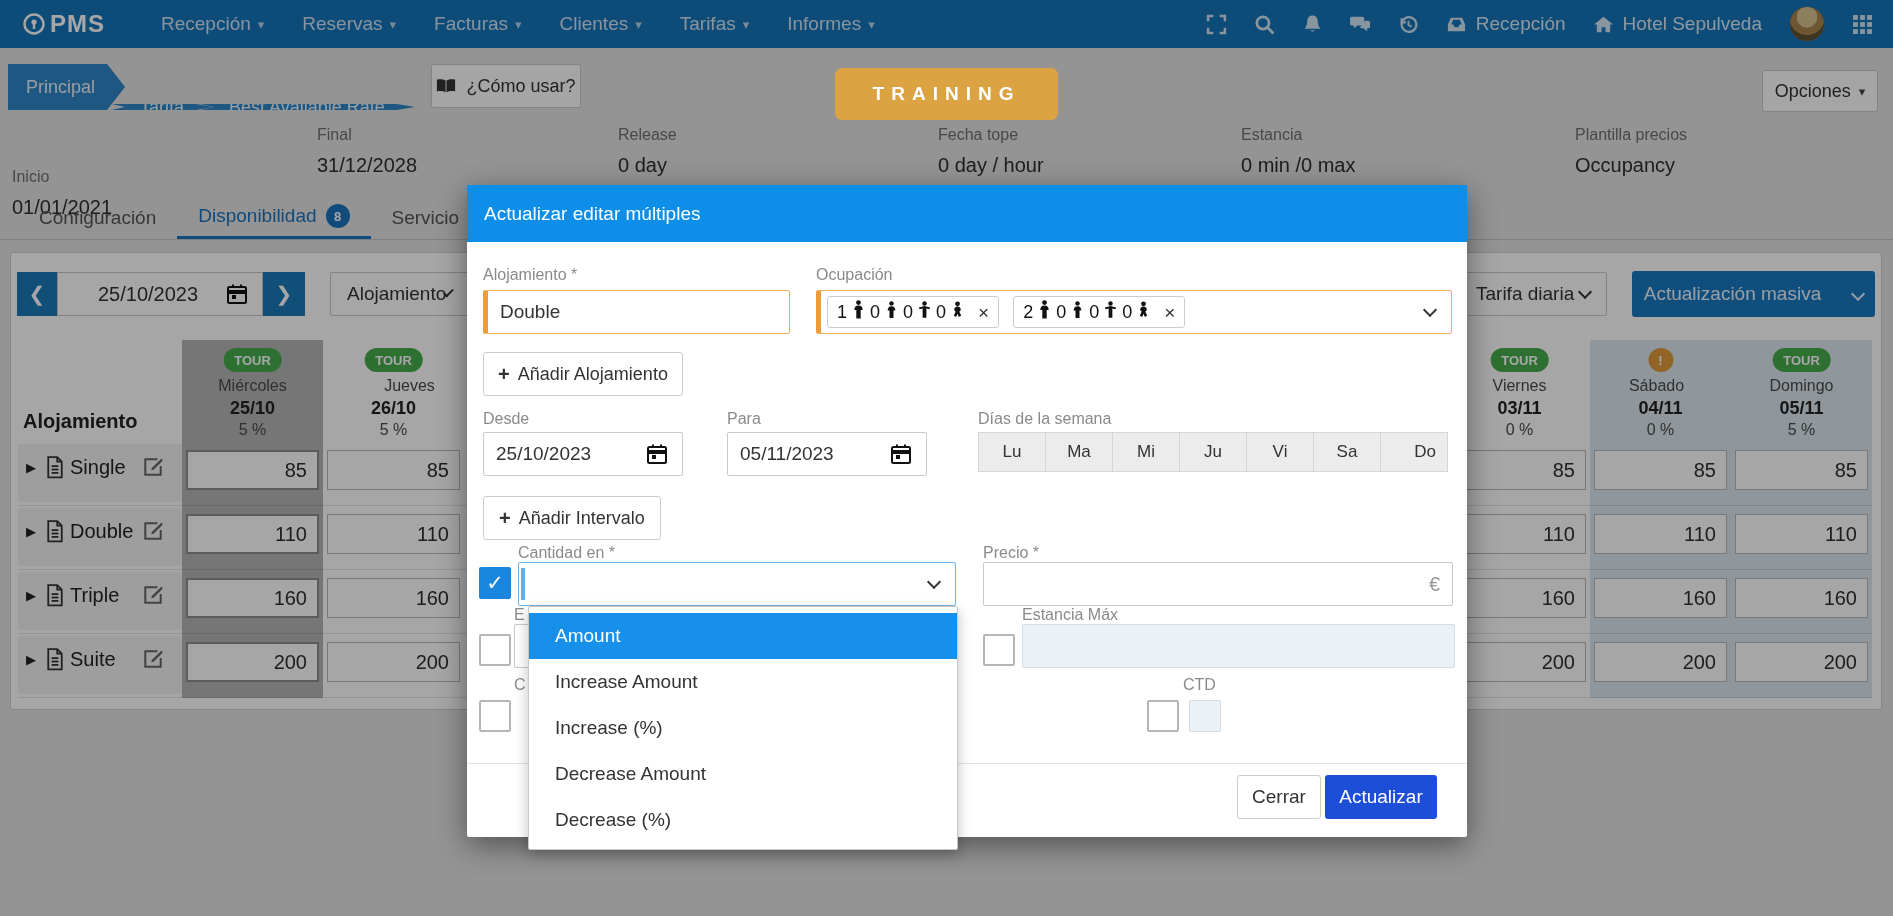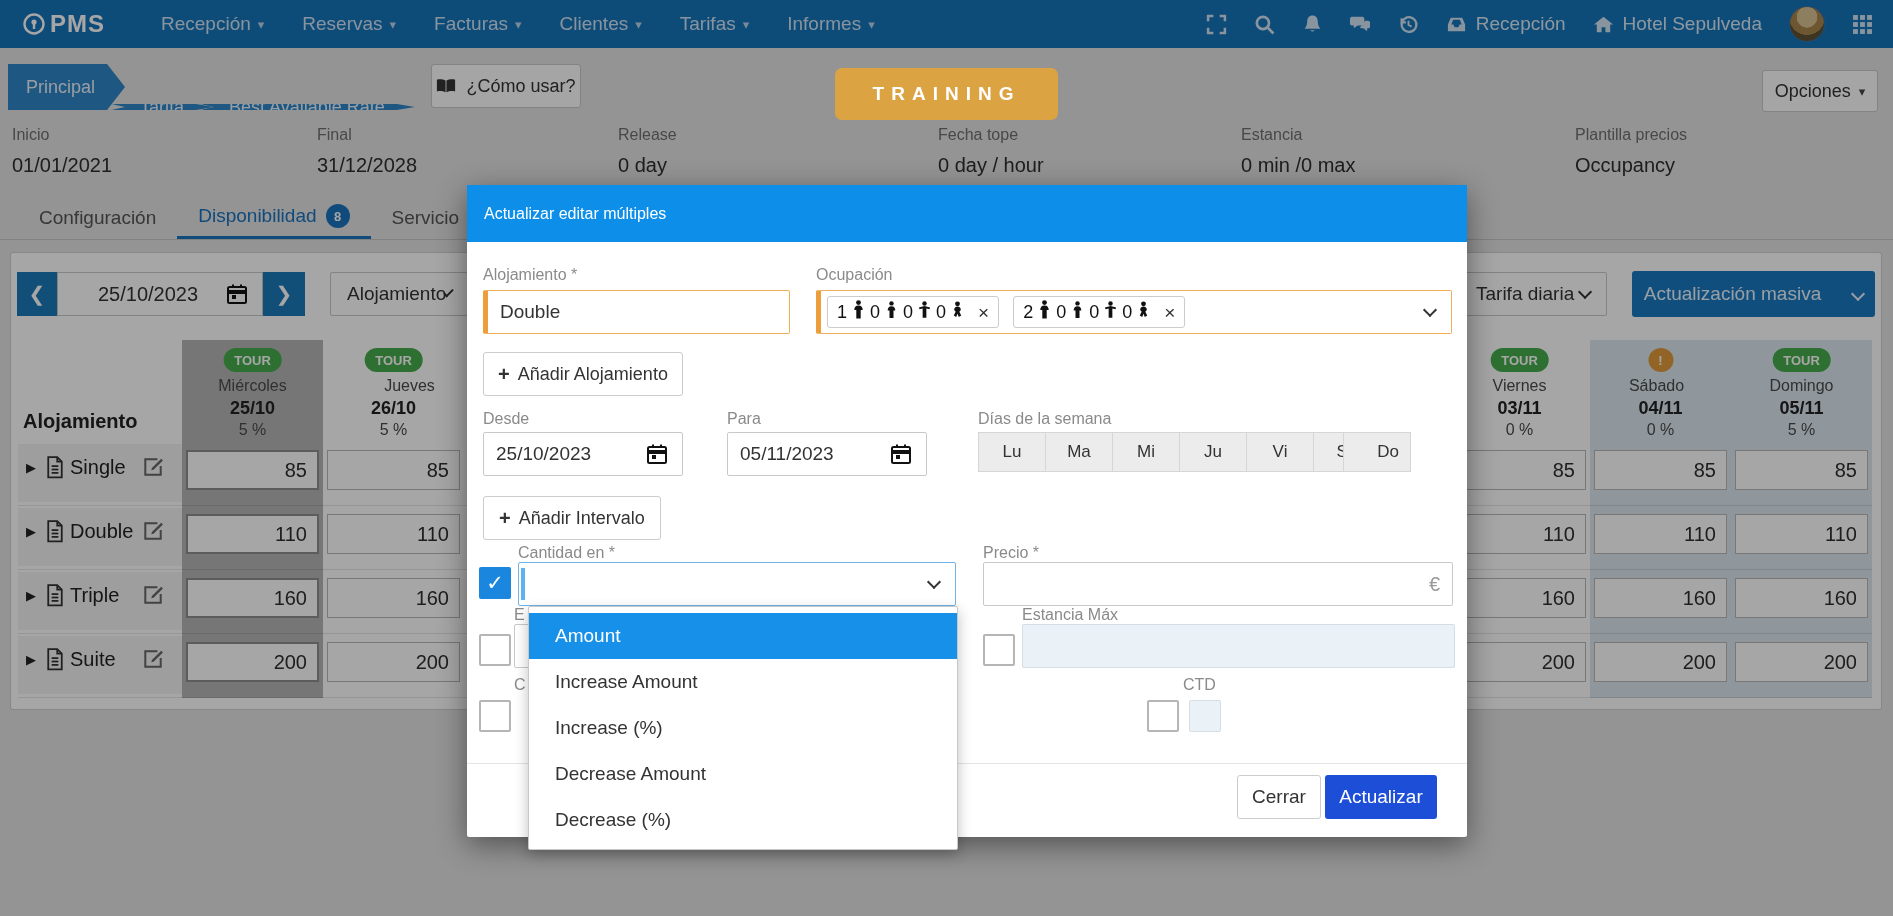--- a/index.html
+++ b/index.html
@@ -81,21 +81,21 @@
   .row-edit { position:absolute; width:22px; height:22px; color:#666; cursor:pointer; }
   .cell-input { position:absolute; width:133px; height:40px; background:#fff; border:1px solid #b8b8b8; font-size:20px; color:#2e2e2e;
     text-align:right; padding-right:10px; font-family:"Liberation Sans",sans-serif; }
   .cell-input.today { border:2px solid #8e8e8e; }
 
   
   .backdrop { position:absolute; inset:0; background:rgba(0,0,0,0.35); z-index:40; }
   .modal { position:absolute; left:467px; top:185px; width:1000px; height:652px; background:#fff; z-index:50;
     box-shadow:0 8px 30px rgba(0,0,0,0.45); border-radius:2px; }
   .modal-header { position:absolute; left:0; top:0; width:100%; height:57px; background:#0d8ee8; display:flex; align-items:center; }
-  .modal-title { color:#fff; font-size:16px; margin-left:17px; }
+  .modal-title { color:#fff; font-size:19px; margin-left:17px; }
   .mlabel { position:absolute; font-size:16px; color:#8a8a8a; white-space:nowrap; }
   .mfield { position:absolute; height:44px; background:#fff; border:1px solid #c9c9c9; border-radius:2px; display:flex; align-items:center;
     font-size:19px; color:#333; padding:0 12px; }
   .mfield.orange { border:1px solid #efae5a; border-left:5px solid #ec9d3c; }
   .chip { display:inline-flex; align-items:center; gap:5px; border:1px solid #ccc; border-radius:3px; background:#fff;
     padding:3px 9px; font-size:18px; color:#111; margin-right:14px; cursor:default; }
   .chip svg { width:13px; height:19px; color:#111; }
   .chip .chip-x { font-size:19px; color:#333; margin-left:9px; cursor:pointer; line-height:1; }
   .btn-add { position:absolute; height:44px; background:#fff; border:1px solid #ccc; border-radius:3px; font-size:18px; color:#333;
     display:flex; align-items:center; justify-content:center; gap:8px; cursor:pointer; }
@@ -223,21 +223,21 @@
         </svg>
     </span>
     <span>¿Cómo usar?</span>
   </button>
   <div class="training">TRAINING</div>
   <button class="btn-opciones">
     <span>Opciones</span>
   </button>
 
   <div id="infoRow">
-      <div class="info-field" style="left: 12px;">
+      <div class="info-field" style="left: 12px; margin-top: 42px;">
         <div class="info-label">Inicio</div>
         <div class="info-value">01/01/2021</div>
       </div>
       <div class="info-field" style="left: 317px;">
         <div class="info-label">Final</div>
         <div class="info-value">31/12/2028</div>
       </div>
       <div class="info-field" style="left: 618px;">
         <div class="info-label">Release</div>
         <div class="info-value">0 day</div>
@@ -544,15 +544,15 @@
     <div class="modal-footer-line"></div>
     <button class="btn-cerrar">Cerrar</button>
     <button class="btn-actualizar">Actualizar</button>
   <div id="weekdayRow"></div>
       <div class="wday" style="left: 511px; top: 247px; position: absolute;">Lu</div>
       <div class="wday" style="left: 578px; top: 247px; position: absolute;">Ma</div>
       <div class="wday" style="left: 645px; top: 247px; position: absolute;">Mi</div>
       <div class="wday" style="left: 712px; top: 247px; position: absolute;">Ju</div>
       <div class="wday" style="left: 779px; top: 247px; position: absolute;">Vi</div>
       <div class="wday" style="left: 846px; top: 247px; position: absolute;">Sa</div>
-      <div class="wday" style="left: 876px; top: 247px; position: absolute; padding-left: 22px;">Do</div>
+      <div class="wday" style="left: 913px; top: 247px; position: absolute; padding-left: 22px;">Do</div>
     </div>
 </div>
 
 </body></html>

